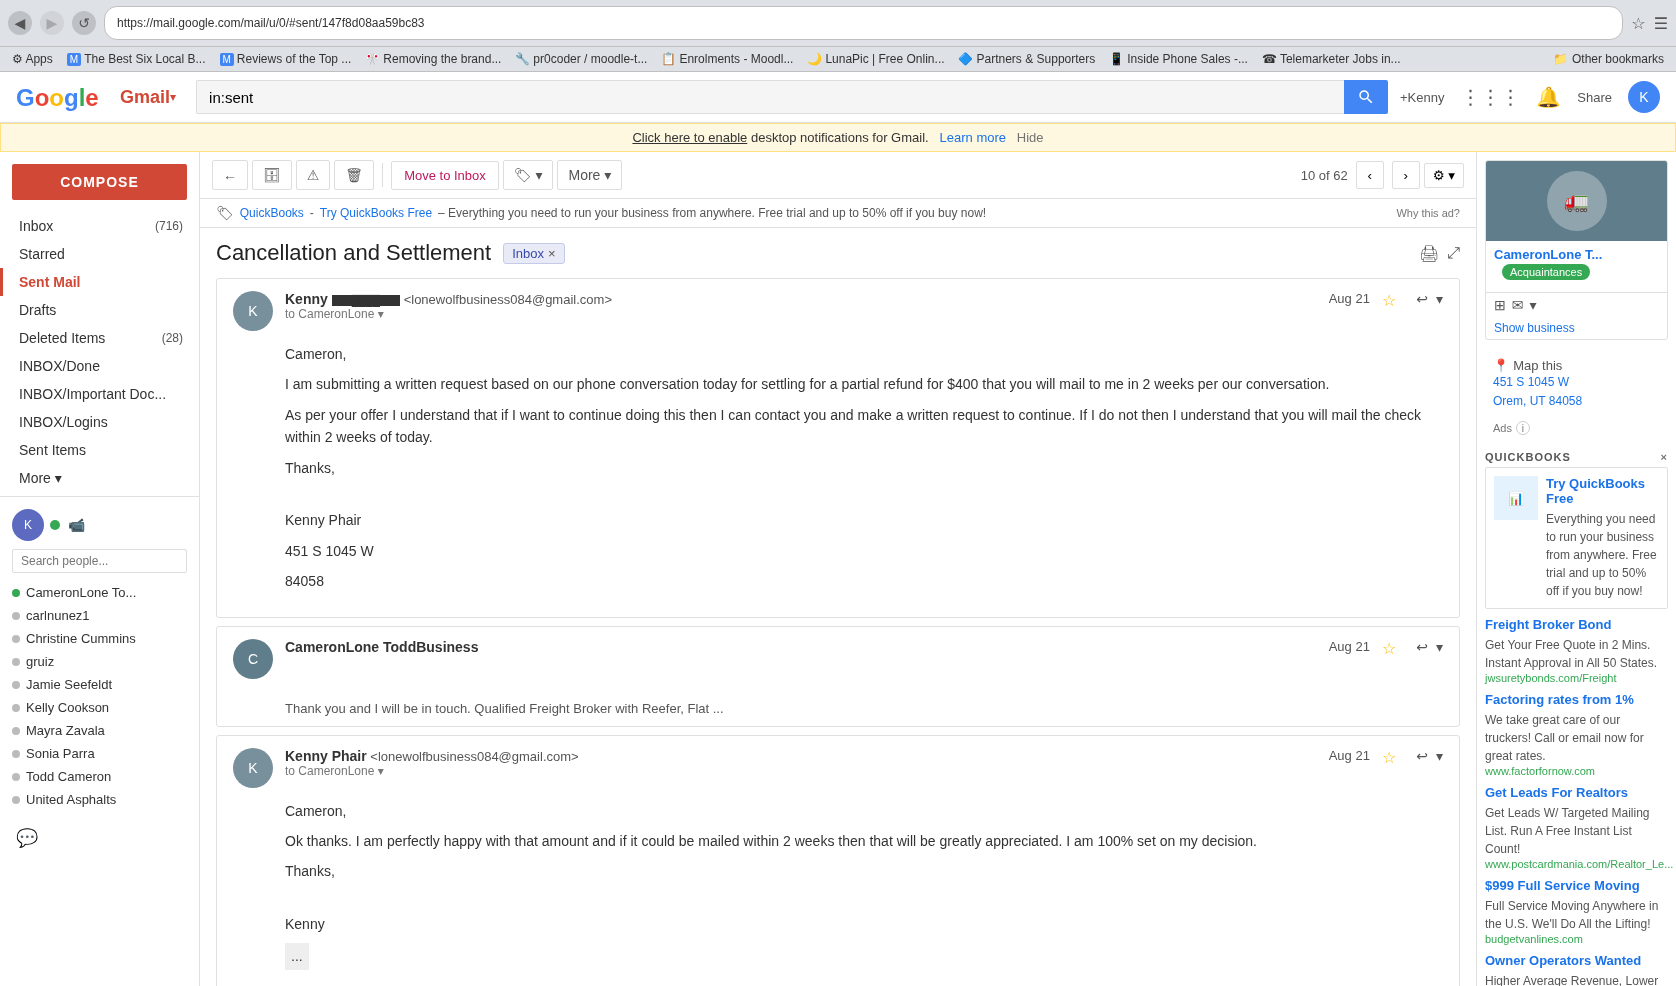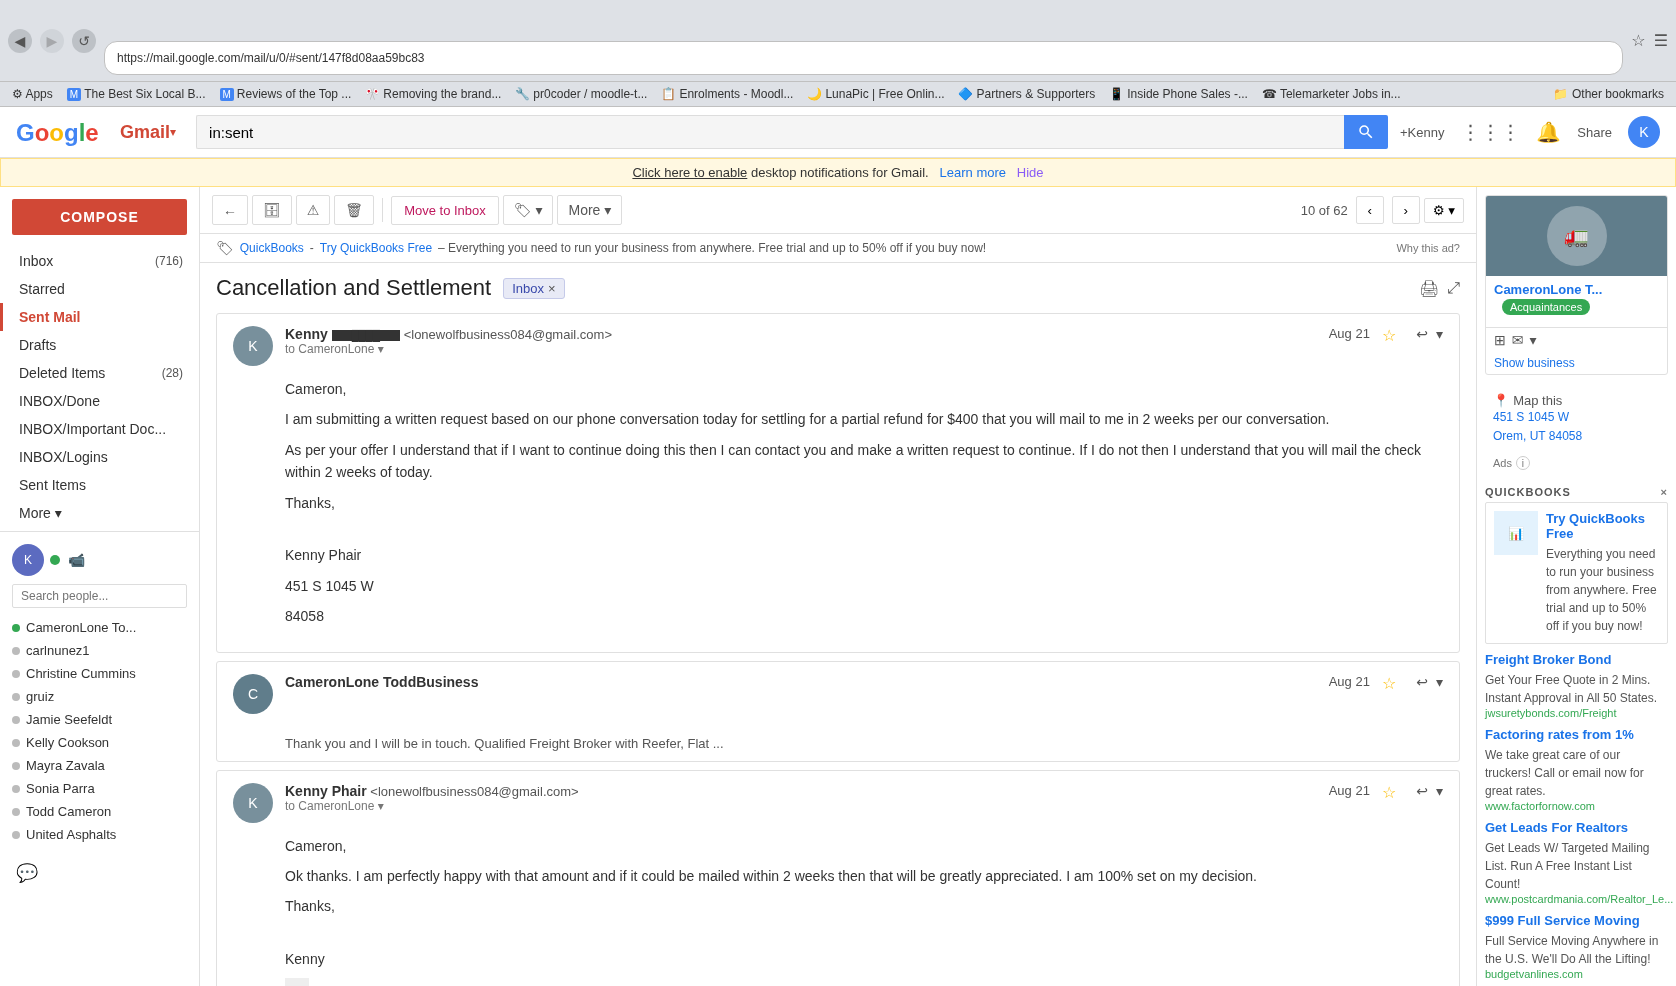--- a/index.html
+++ b/index.html
@@ -15,21 +15,21 @@
       border-bottom: 1px solid #c0c0c0;
     }
     .browser-nav-btn {
       width: 24px; height: 24px; border-radius: 50%; background: #bdc1c6;
       display: flex; align-items: center; justify-content: center; cursor: pointer;
       border: none; font-size: 14px; color: #555;
     }
     .browser-nav-btn:disabled { opacity: 0.4; cursor: default; }
     .address-bar {
       flex: 1; height: 26px; border-radius: 13px; border: 1px solid #c0c0c0;
-      background: white; padding: 16px 12px; font-size: 12px; color: #333; margin-top: 35px;
+      background: white; padding: 16px 12px; font-size: 12px; color: #333;
     }
 
     
     .bookmarks-bar {
       background: #dee1e6;
       padding: 3px 8px;
       display: flex;
       align-items: center;
       gap: 6px;
       border-bottom: 1px solid #c0c0c0;
@@ -89,21 +89,21 @@
     
     .notification-bar {
       background: #fff8e1;
       border: 1px solid #ffe082;
       text-align: center;
       padding: 6px;
       font-size: 13px;
       position: relative;
     }
     .notification-bar a { color: #1a73e8; cursor: pointer; }
-    .notification-bar .hide-link { color: #8b5cf6; cursor: pointer; }
+    .notification-bar .hide-link { color: #737373; cursor: pointer; }
     .enable-link { text-decoration: underline; cursor: pointer; color: #333; }
 
     
     .main-area {
       display: flex;
       flex: 1;
       overflow: hidden;
     }
 
     

